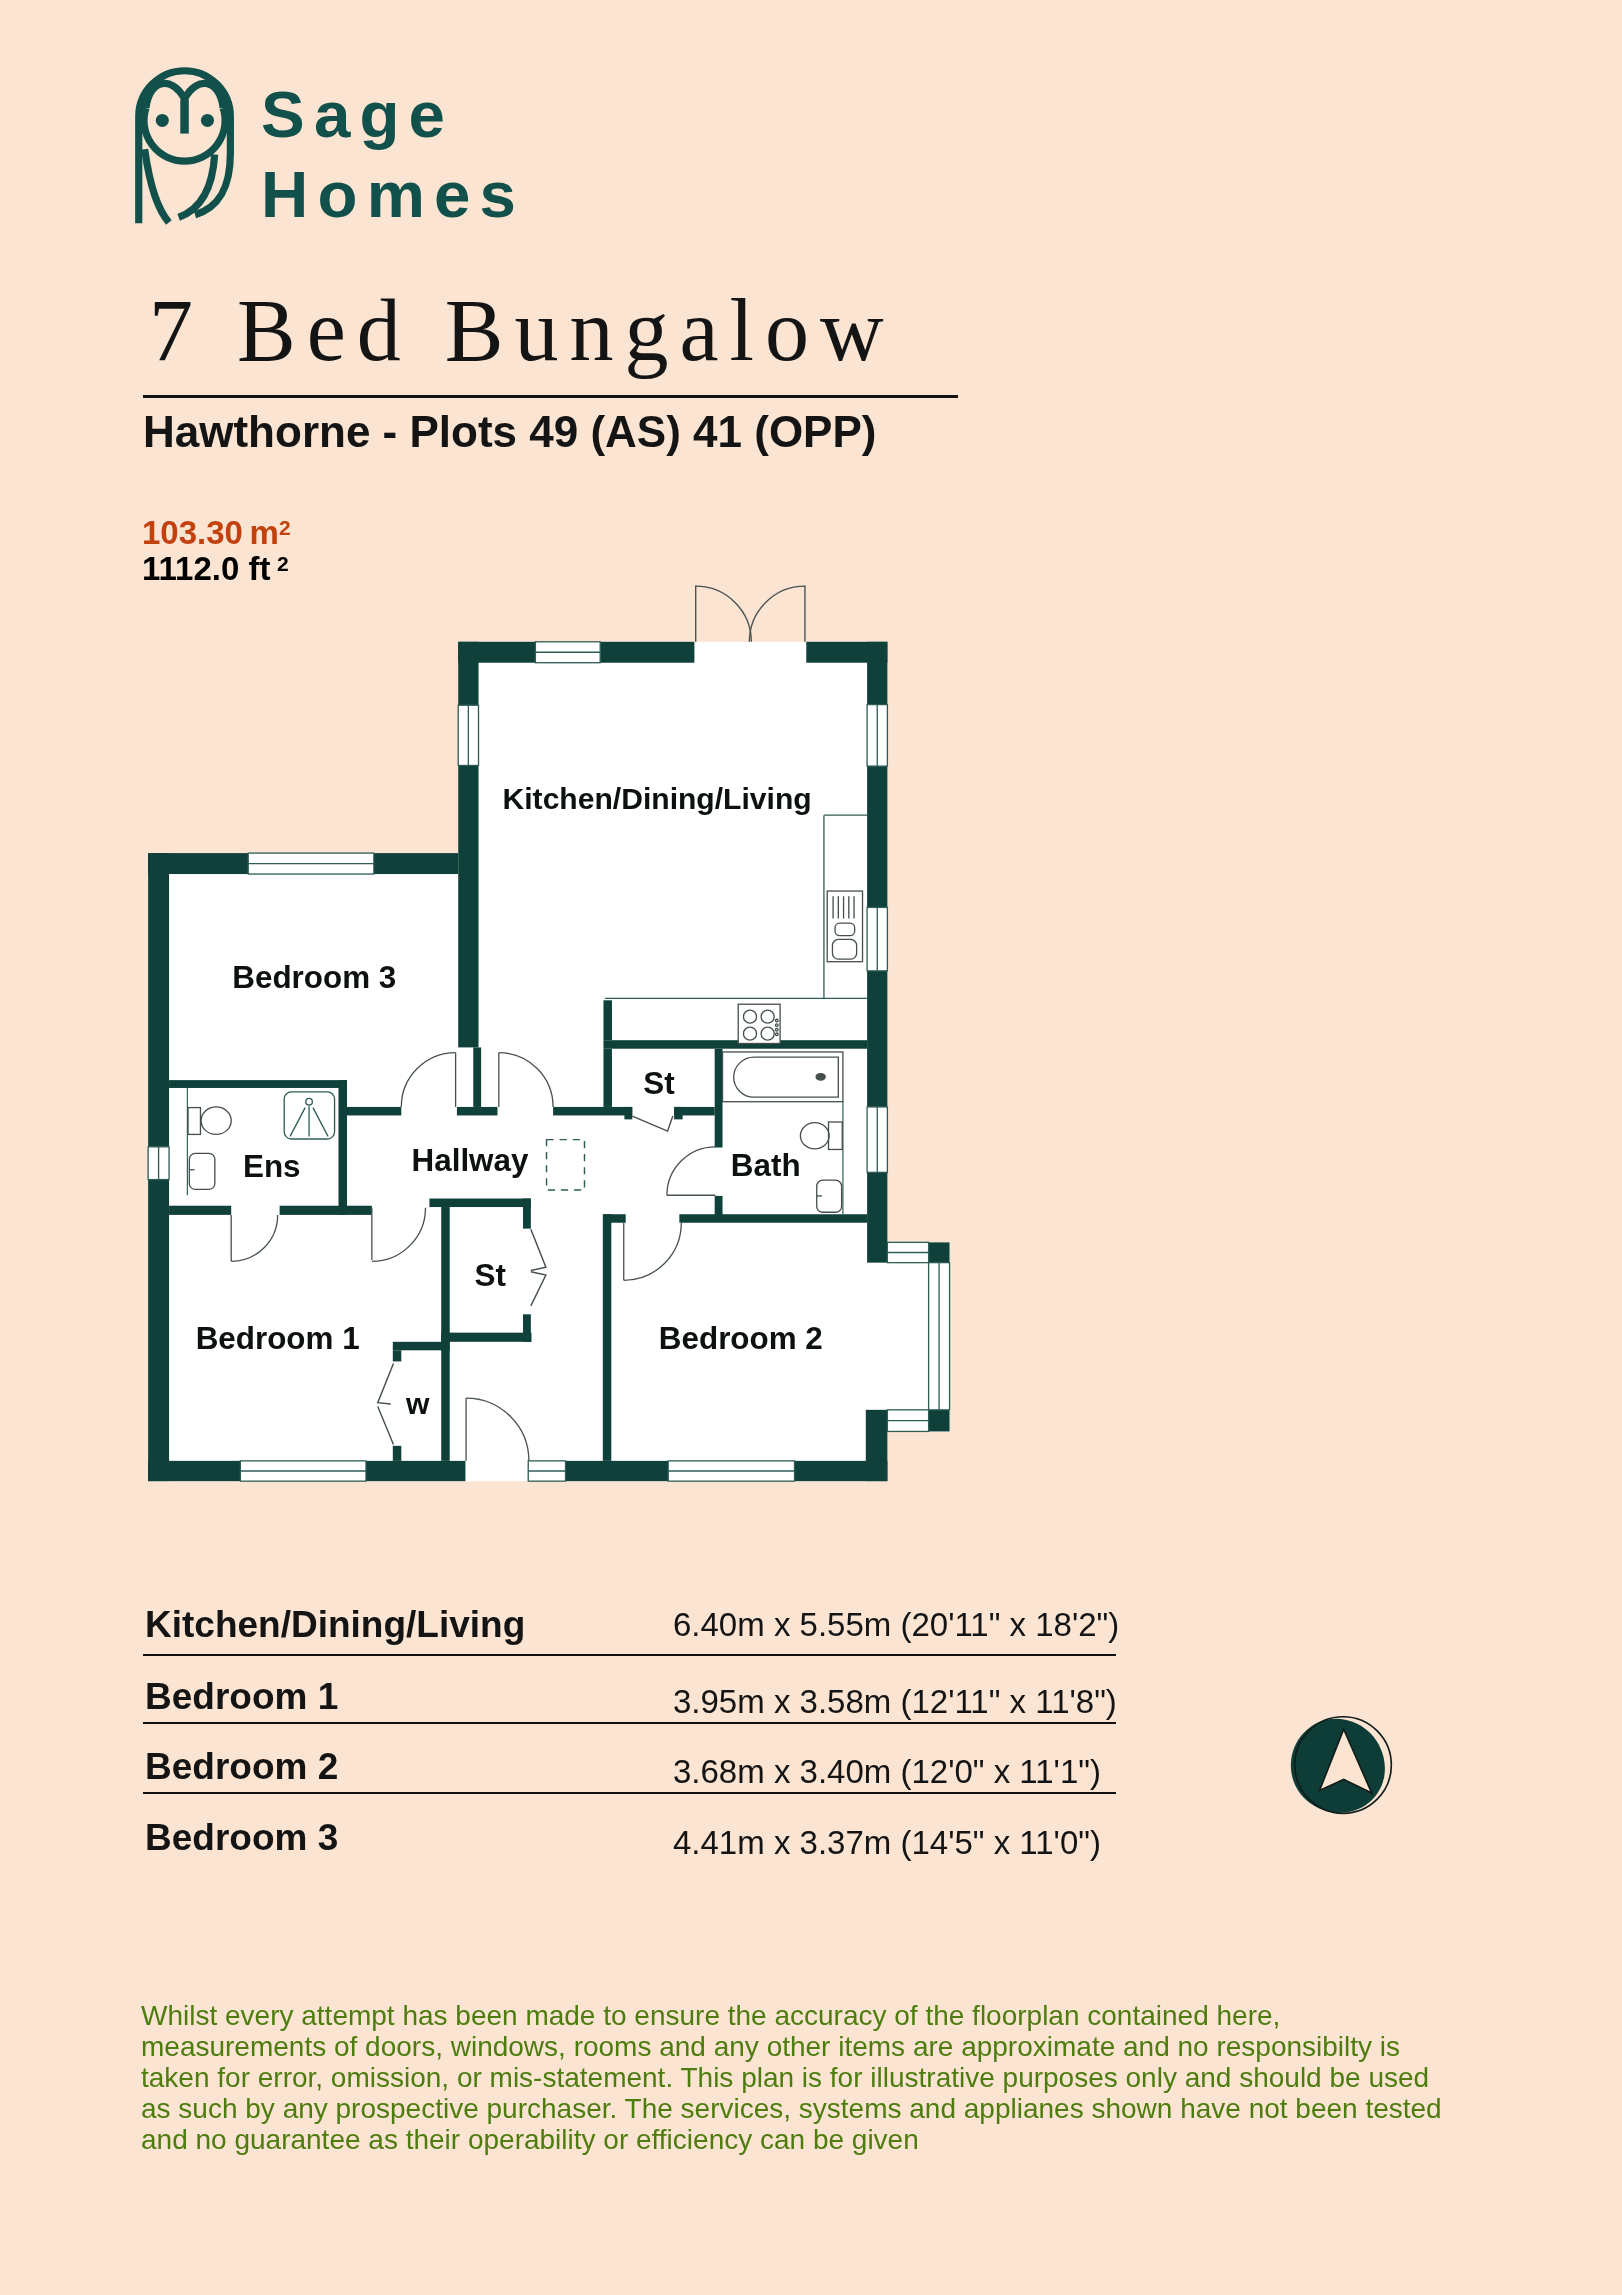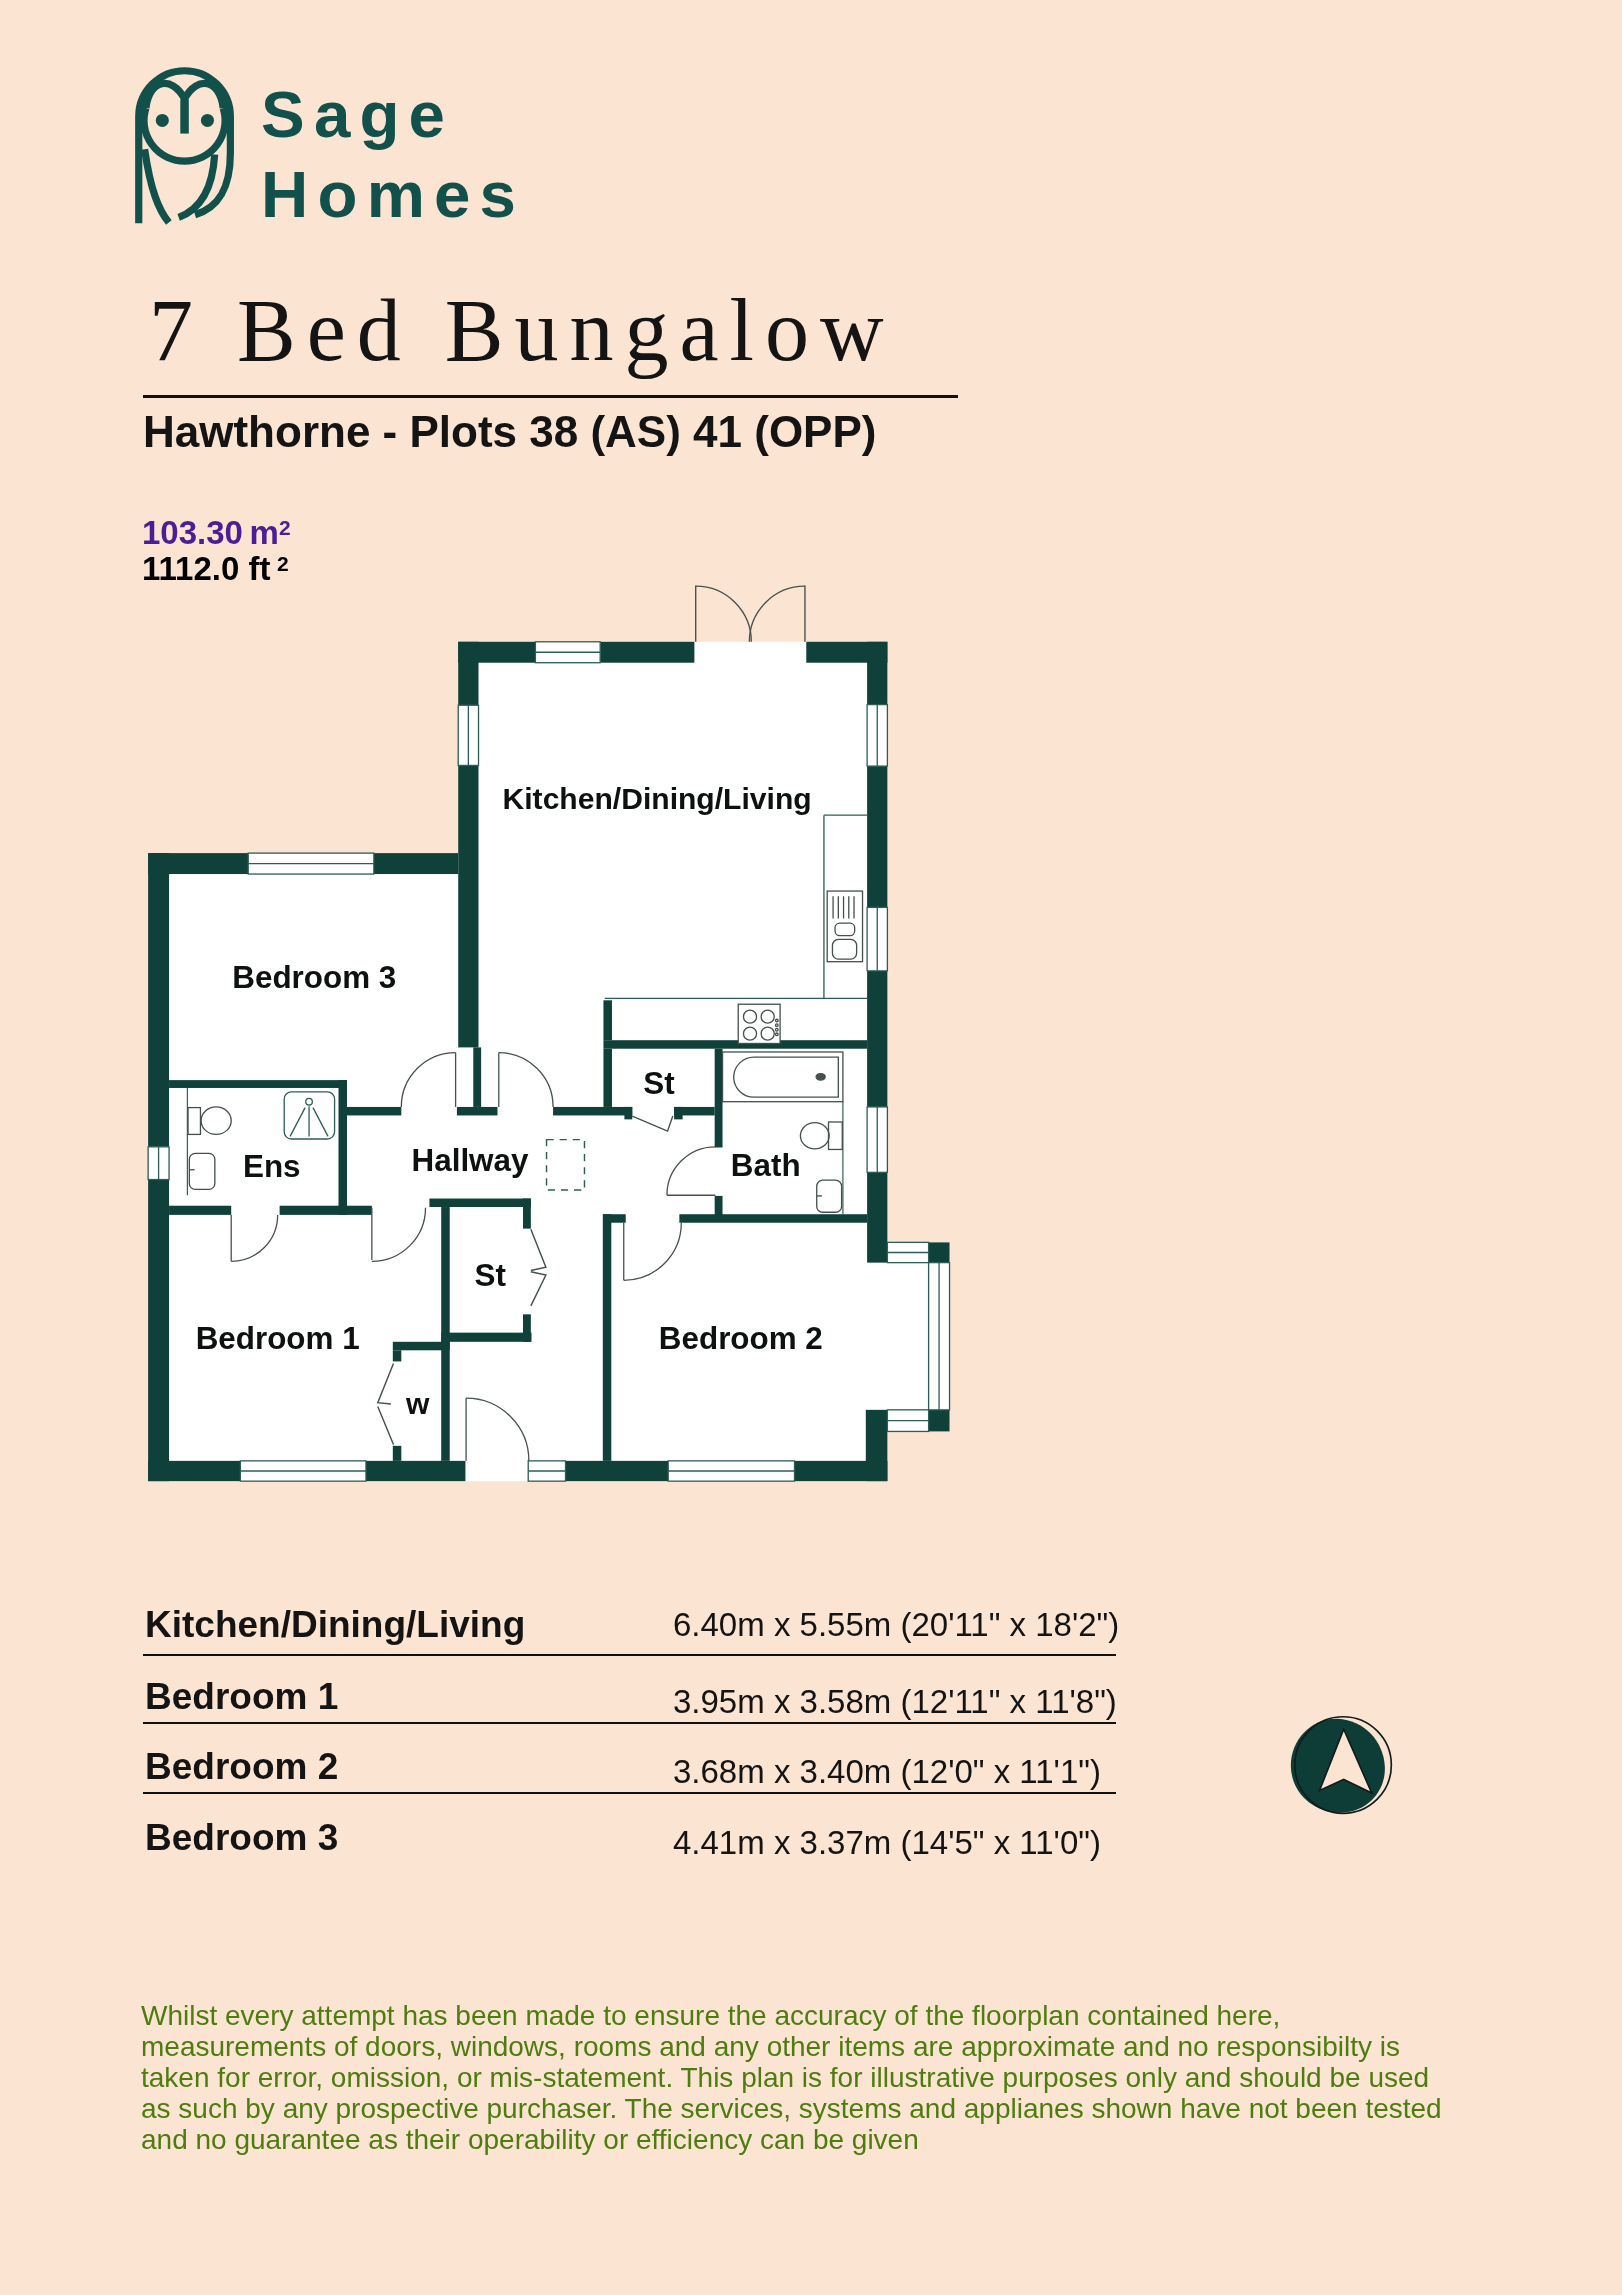--- a/index.html
+++ b/index.html
@@ -26,23 +26,23 @@
   </g>
 
   <text x="399" y="209" font-size="100" font-weight="bold" letter-spacing="14" fill="#12504b">Sage</text>
   <text x="399" y="332" font-size="100" font-weight="bold" letter-spacing="14" fill="#12504b">Homes</text>
 </svg>
 
 <div class="abs" style="left:149px;top:280px;font-family:'Liberation Serif',serif;font-size:88px;letter-spacing:11px;color:#141414;">7 Bed Bungalow</div>
 
 <div class="abs" style="left:143px;top:395px;width:815px;height:2.6px;background:#111;"></div>
 
-<div class="abs" style="left:143px;top:407px;font-size:44px;font-weight:bold;letter-spacing:0px;color:#141414;">Hawthorne - Plots 38 (AS) 41 (OPP)</div>
-
-<div class="abs" style="left:142px;top:514px;font-size:33px;font-weight:bold;color:#4c1d95;">103.30 m<span style="font-size:21px;vertical-align:9.2px;">2</span></div>
+<div class="abs" style="left:143px;top:407px;font-size:44px;font-weight:bold;letter-spacing:0px;color:#141414;">Hawthorne - Plots 49 (AS) 41 (OPP)</div>
+
+<div class="abs" style="left:142px;top:514px;font-size:33px;font-weight:bold;color:#c2410c;">103.30 m<span style="font-size:21px;vertical-align:9.2px;">2</span></div>
 
 <div class="abs" style="left:142px;top:550px;font-size:33px;font-weight:bold;color:#000000;">1112.0 ft <span style="font-size:21px;vertical-align:9.2px;">2</span></div>
 
 <svg class="abs" style="left:0px;top:0px;" width="1623" height="2295" viewBox="0 0 2480 3508">
 
 <path d="M226,1304 L701,1304 L701,981 L1356,981 L1356,1899 L1451,1899 L1451,2188 L1356,2188 L1356,2264 L226,2264 Z" fill="#ffffff"></path>
 
 <rect x="700" y="981" width="118" height="32" fill="#10403a"></rect>
 
 <rect x="917" y="981" width="144" height="32" fill="#10403a"></rect>

